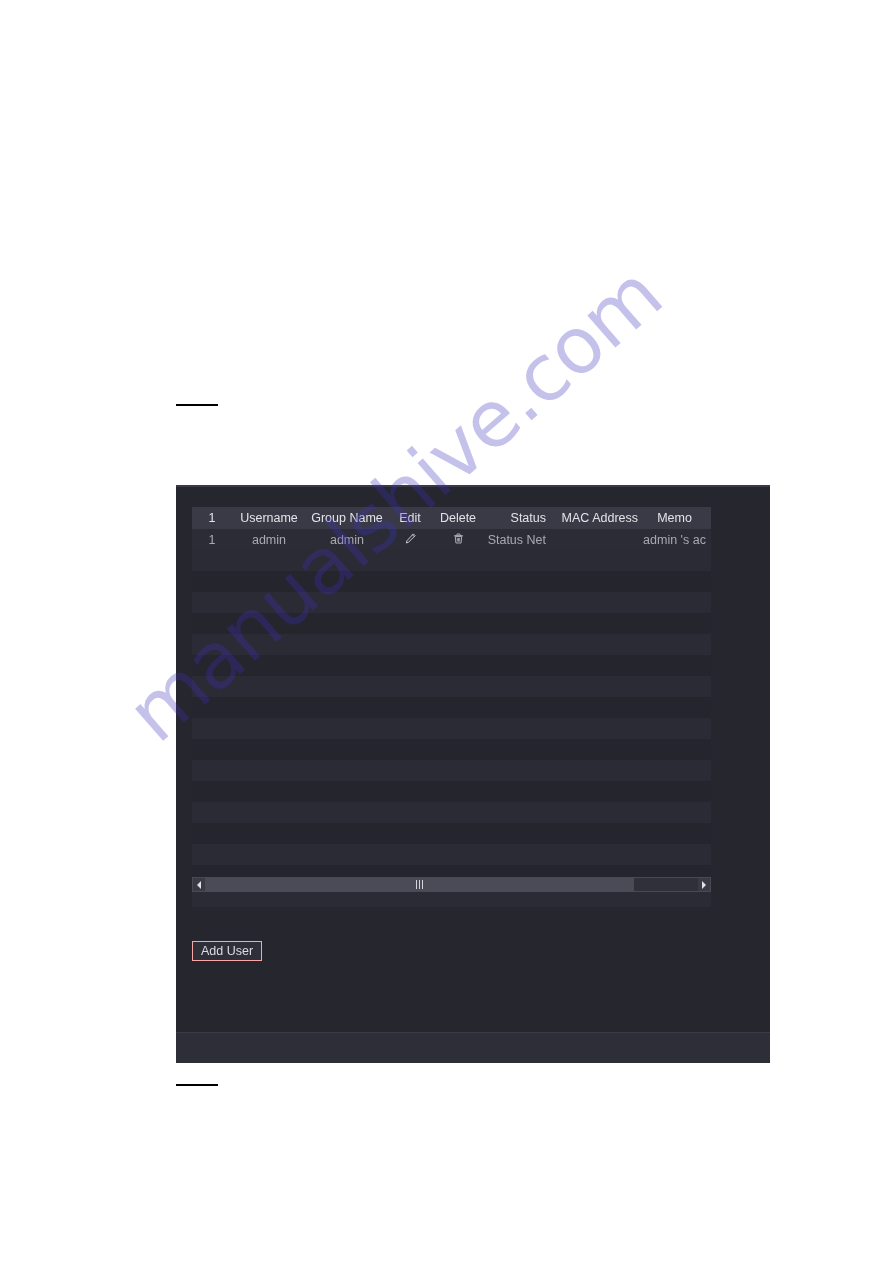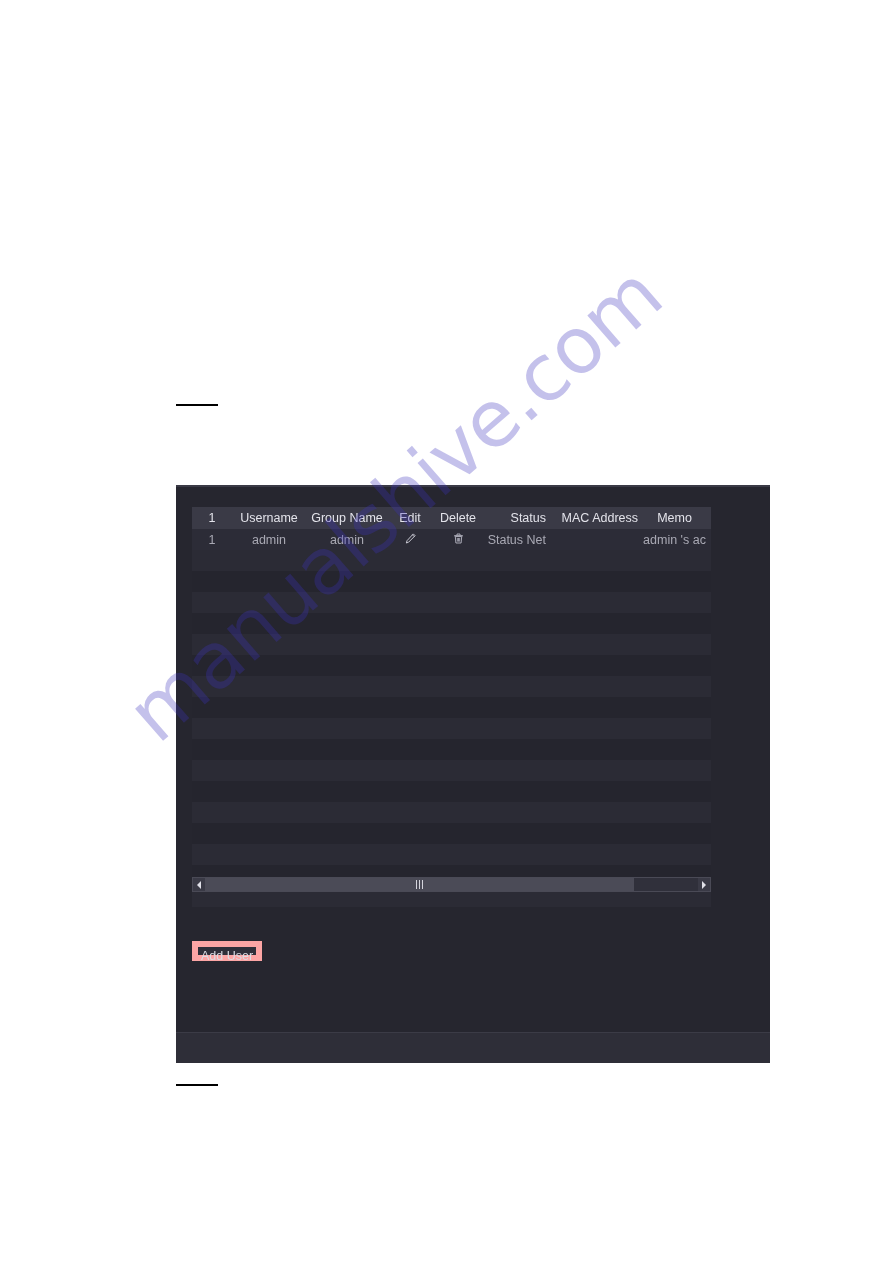--- a/index.html
+++ b/index.html
@@ -177,21 +177,21 @@
   }
 
   
   .add-user-btn {
     position: absolute;
     left: 192px;
     top: 941px;
     width: 70px;
     height: 20px;
     background: #2f2f3a;
-    border: 6px solid #fca5a5;
+    border: 1px solid #fca5a5;
     box-sizing: border-box;
     color: #dcdce4;
     font-size: 12.5px;
     font-family: "Liberation Sans", sans-serif;
     line-height: 18px;
     text-align: center;
     padding: 0;
     z-index: 20;
     cursor: pointer;
   }

